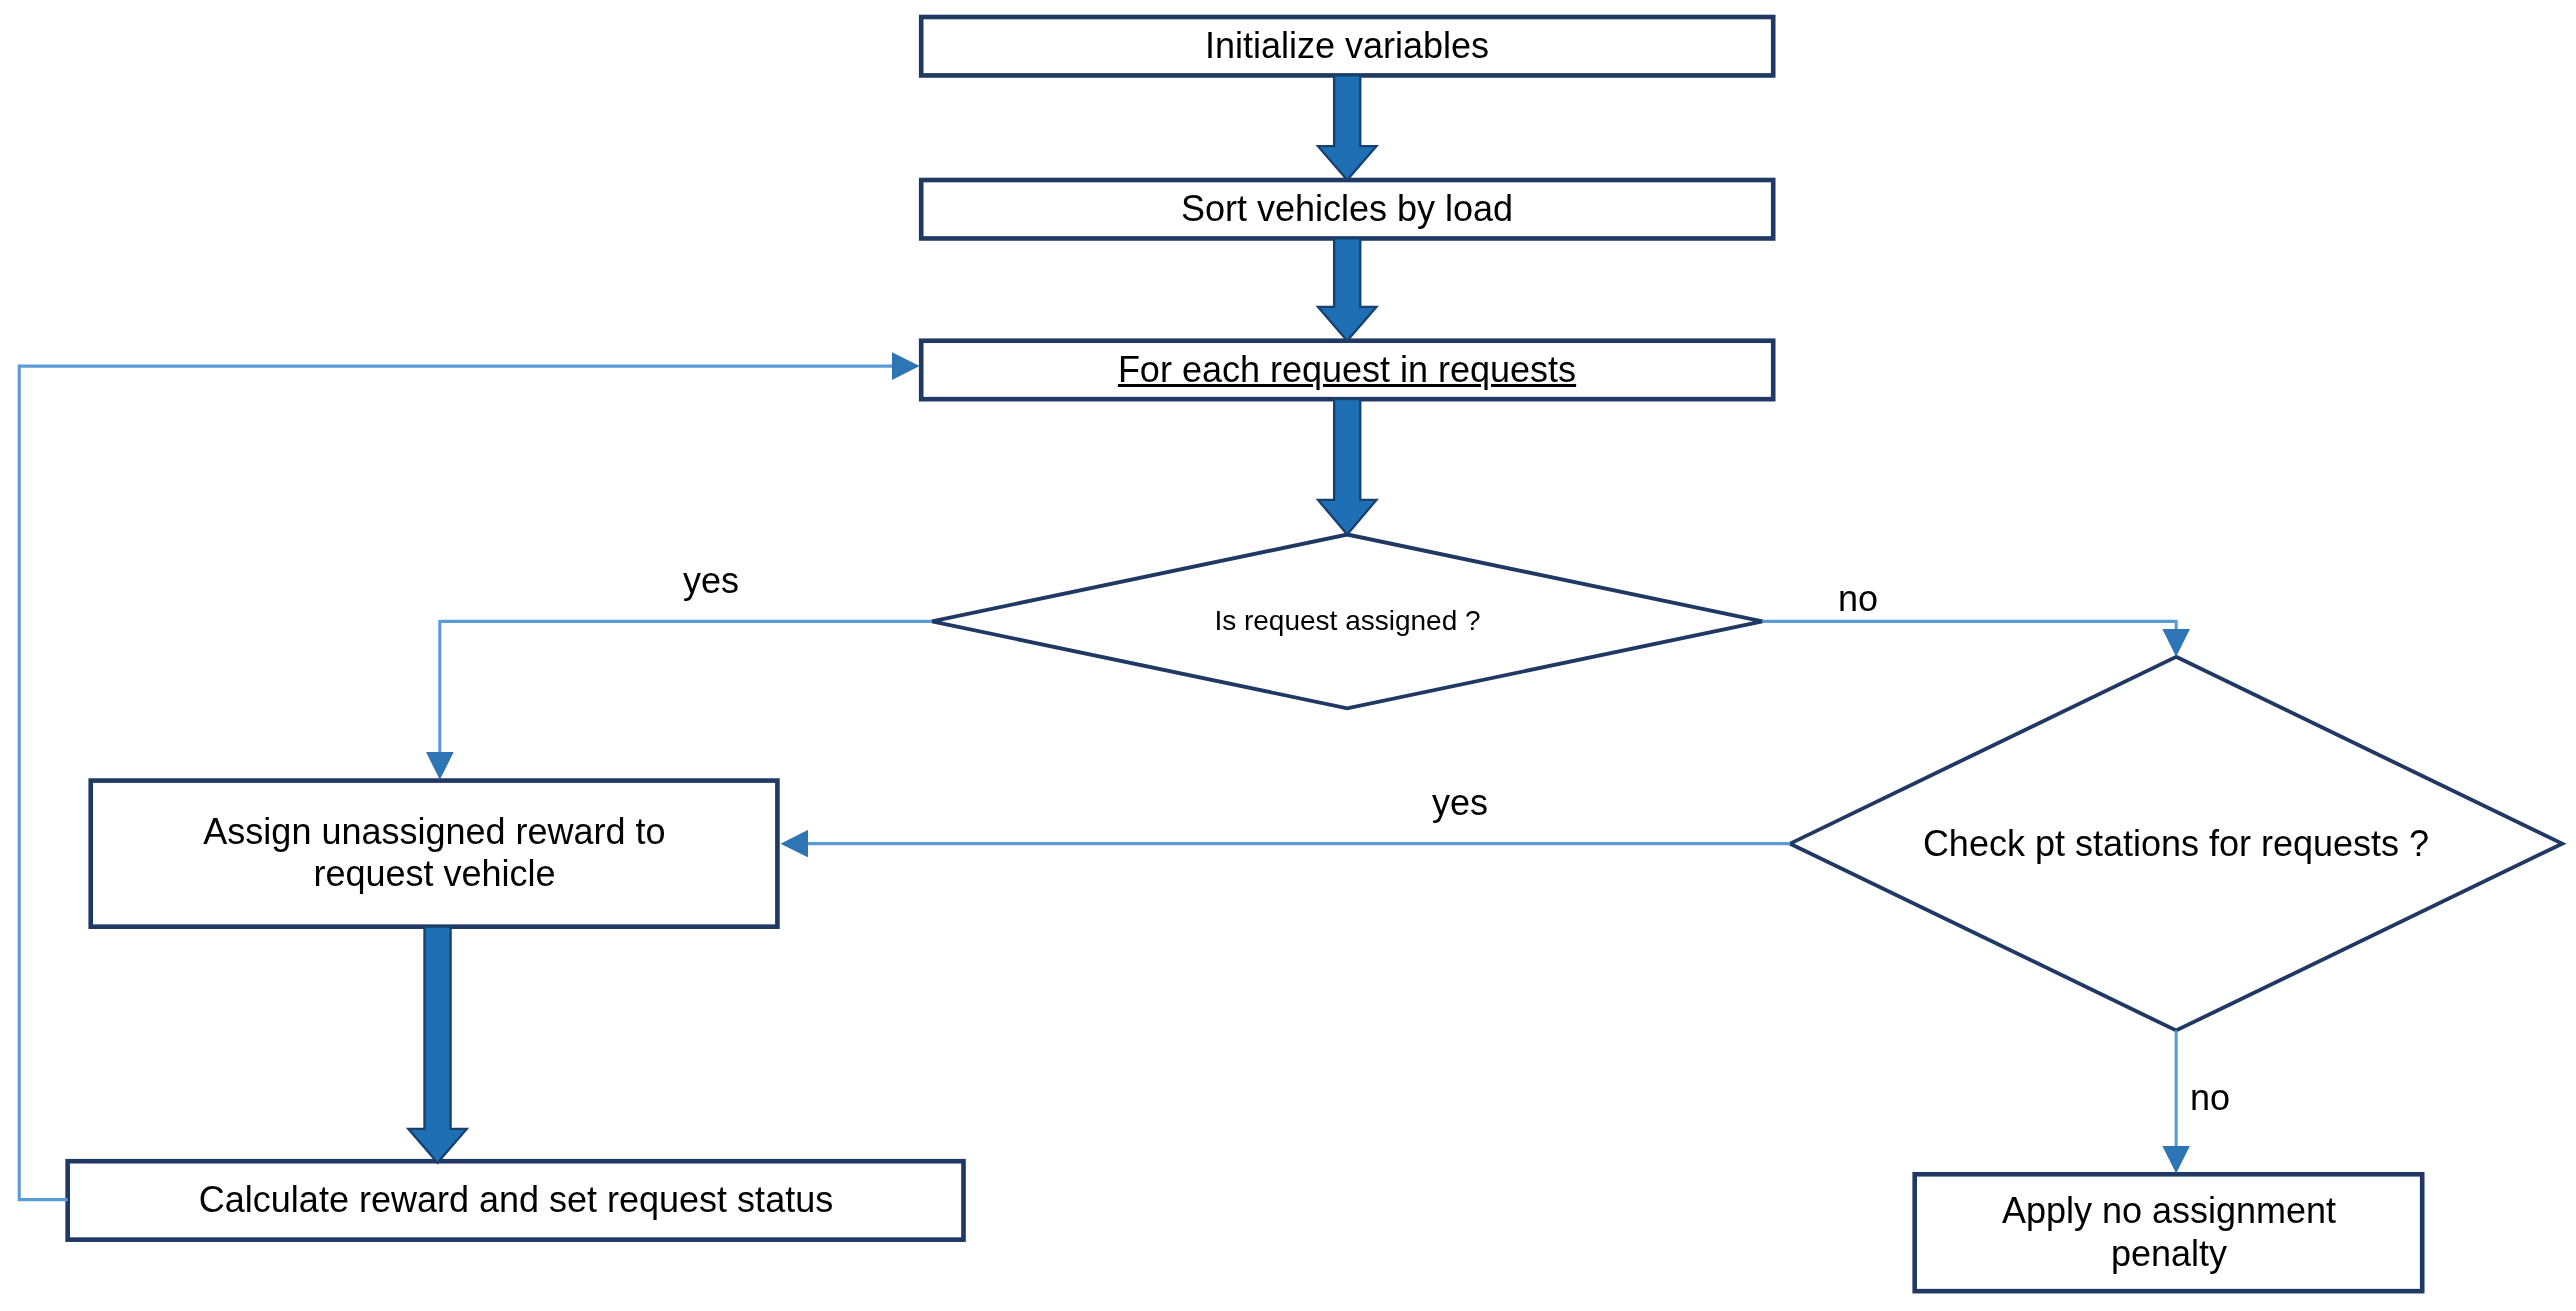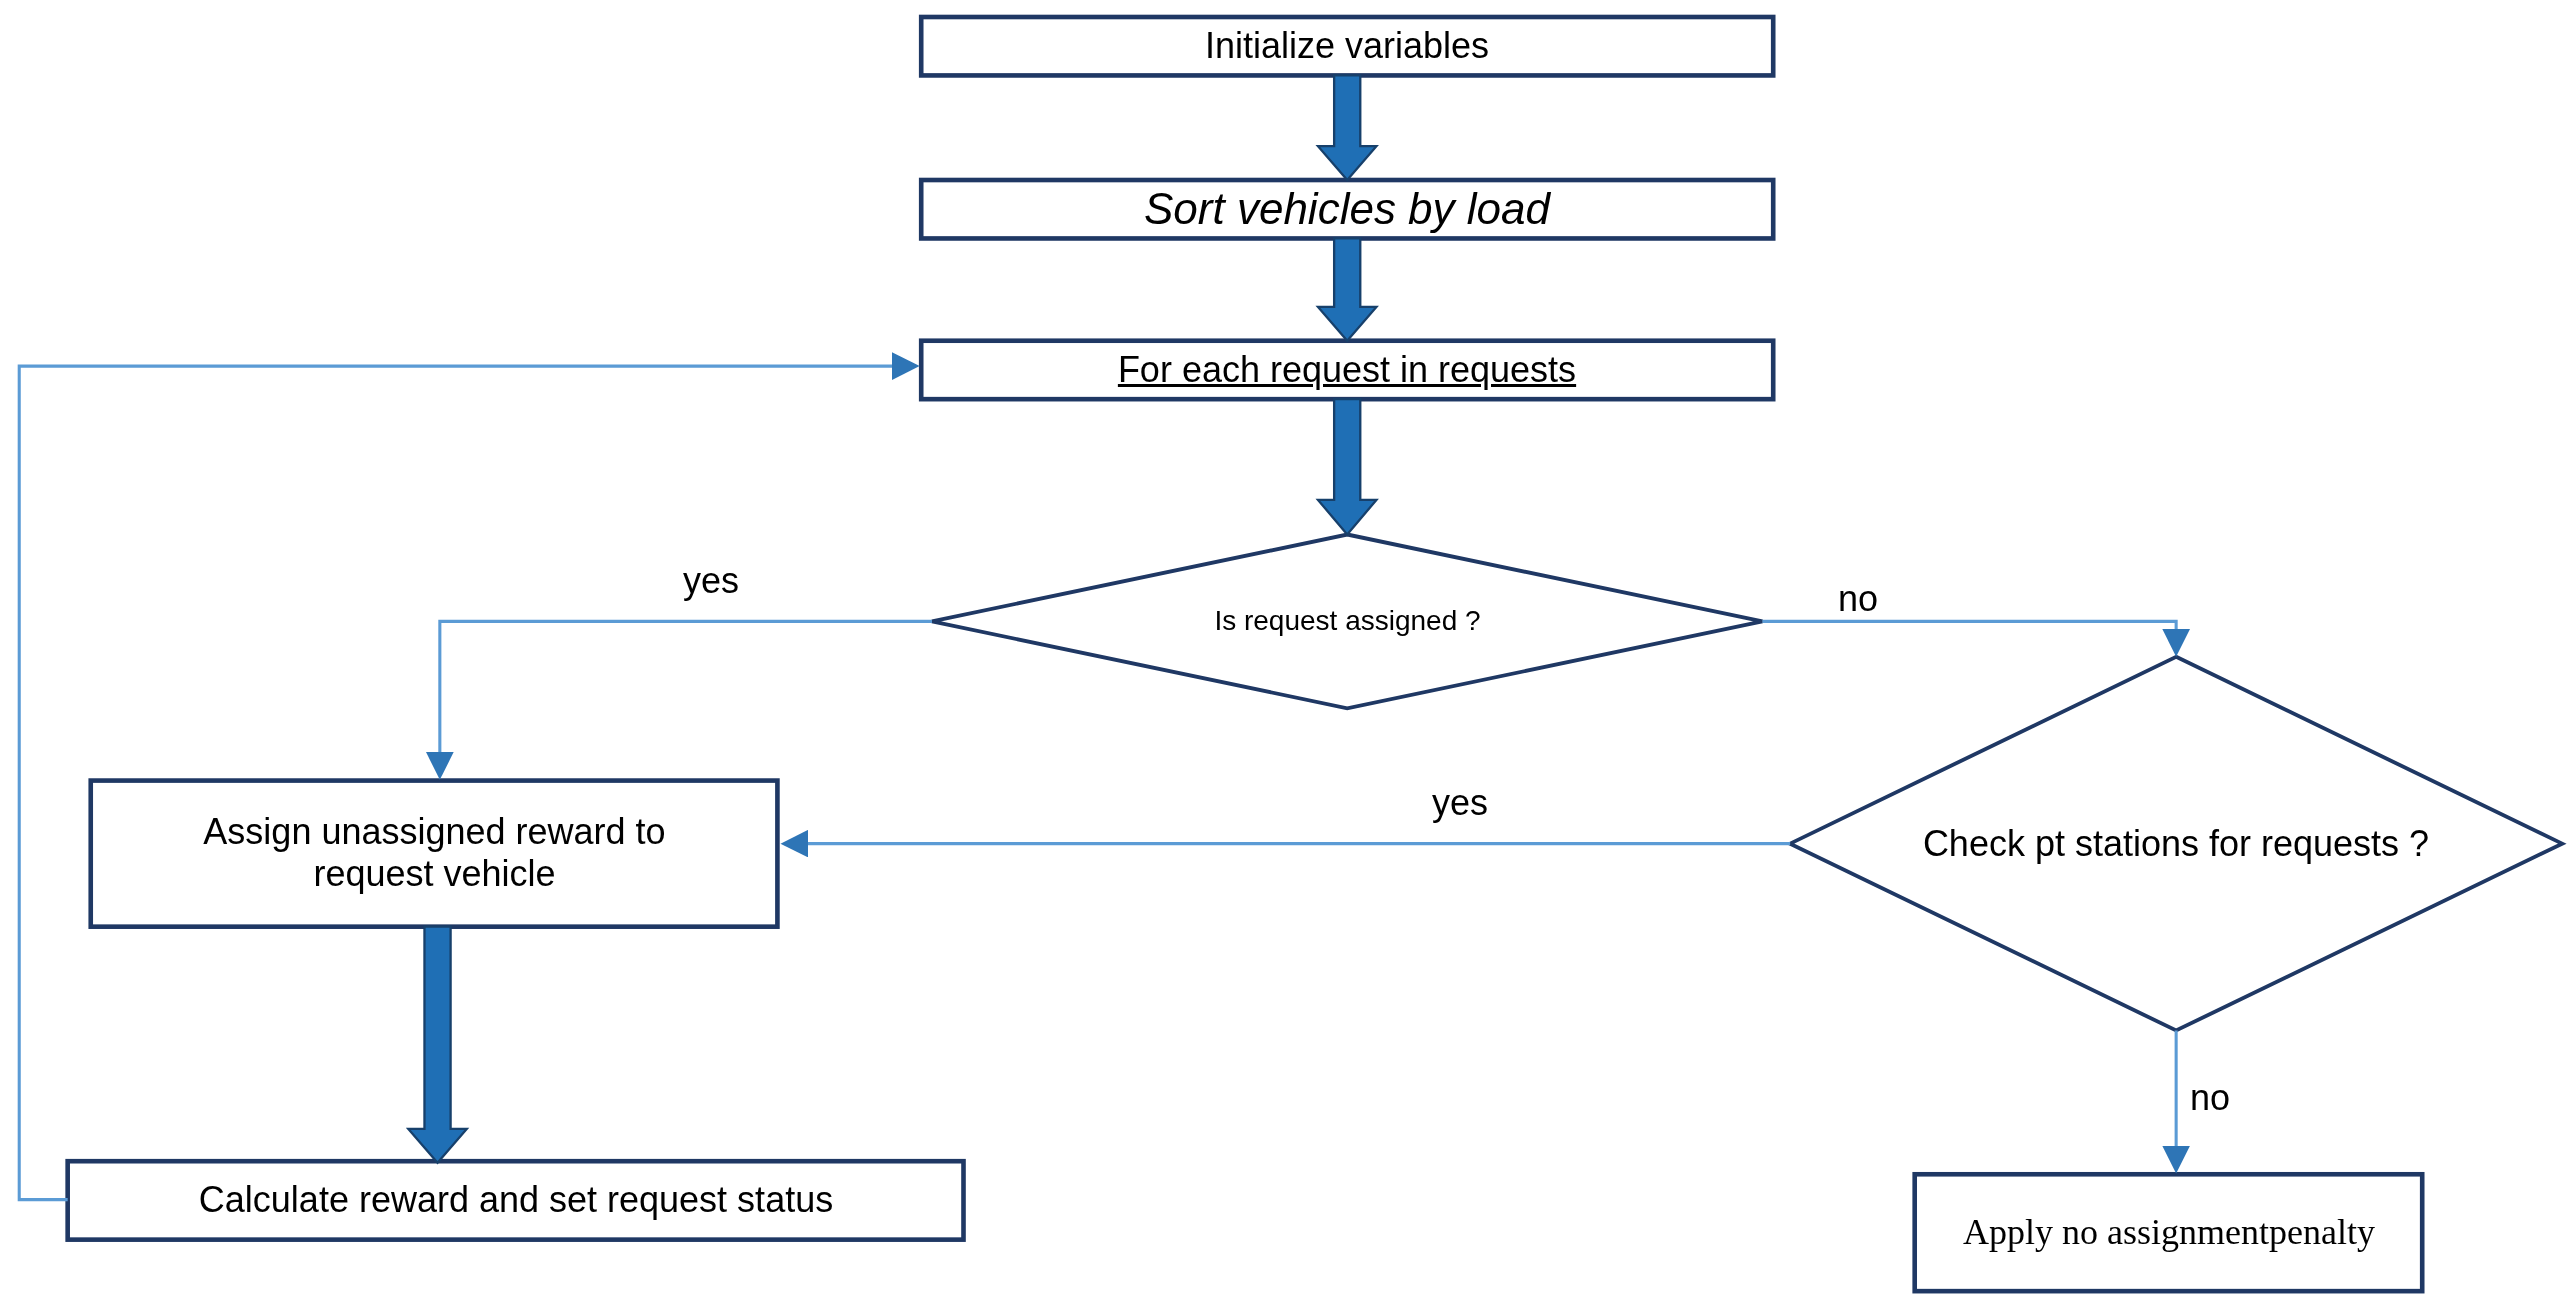--- a/index.html
+++ b/index.html
@@ -124,36 +124,36 @@
     </g>
 
     <g>
       <path d="M 88 1560 L 25 1560 L 25 476 L 1190 476" fill="none" stroke="#5B9BD5" stroke-width="4" marker-end="url(#thin-arrow-head)"></path>
     </g>
 
   </svg>
 
   <div class="node-label" style="left:921px; top:17px; width:852px; height:58px; font-size:36px;">Initialize variables</div>
 
-  <div class="node-label" style="left:921px; top:180px; width:852px; height:58px; font-size:44px;font-style:italic;">Sort vehicles by load</div>
+  <div class="node-label" style="left:921px; top:180px; width:852px; height:58px; font-size:36px;">Sort vehicles by load</div>
 
   <div class="node-label" style="left:921px; top:341px; width:852px; height:58px; font-size:36px;text-decoration:underline;">For each request in requests</div>
 
   <div class="node-label" style="left:963px; top:592px; width:769px; height:58px; font-size:28px;">Is request assigned ?</div>
 
   <div class="node-label" style="left:1830px; top:815px; width:692px; height:58px; font-size:36px;">Check pt stations for requests ?</div>
 
   <div class="node-label" style="left:91px; top:780px; width:687px; height:146px; font-size:36px; flex-direction:column;">
     <span>Assign unassigned reward to</span>
     <span>request vehicle</span>
   </div>
 
   <div class="node-label" style="left:68px; top:1161px; width:896px; height:78px; font-size:36px;">Calculate reward and set request status</div>
 
-  <div class="node-label" style="left:1915px; top:1174px; width:508px; height:117px; font-size:36px; flex-direction:row;font-family:Liberation Serif, serif;">
+  <div class="node-label" style="left:1915px; top:1174px; width:508px; height:117px; font-size:36px; flex-direction:column;">
     <span>Apply no assignment</span>
     <span>penalty</span>
   </div>
 
   <div class="edge-label" style="left:683px; top:560px; font-size:36px;">yes</div>
 
   <div class="edge-label" style="left:1838px; top:578px; font-size:36px;">no</div>
 
   <div class="edge-label" style="left:1432px; top:782px; font-size:36px;">yes</div>
 

